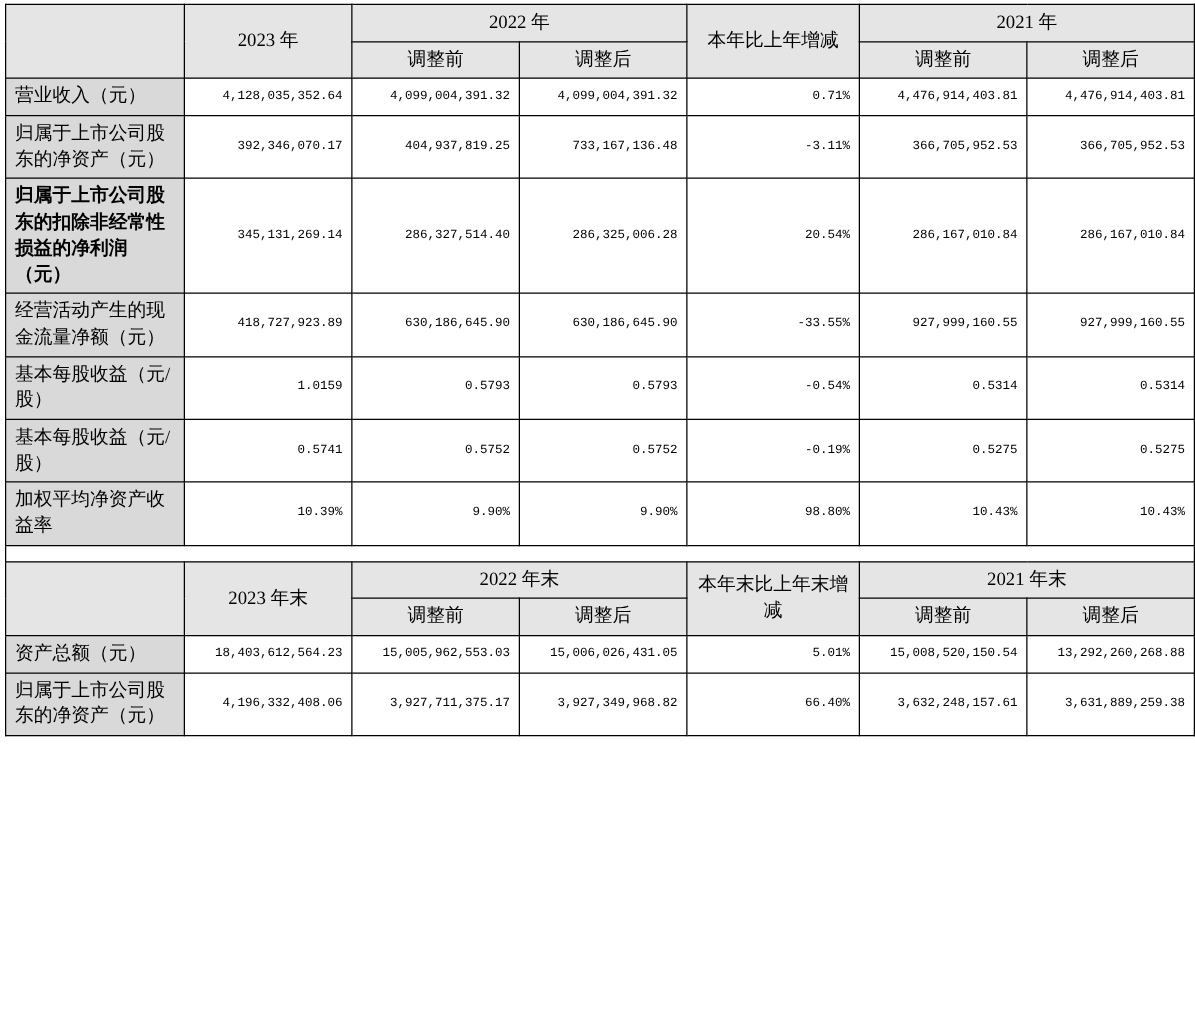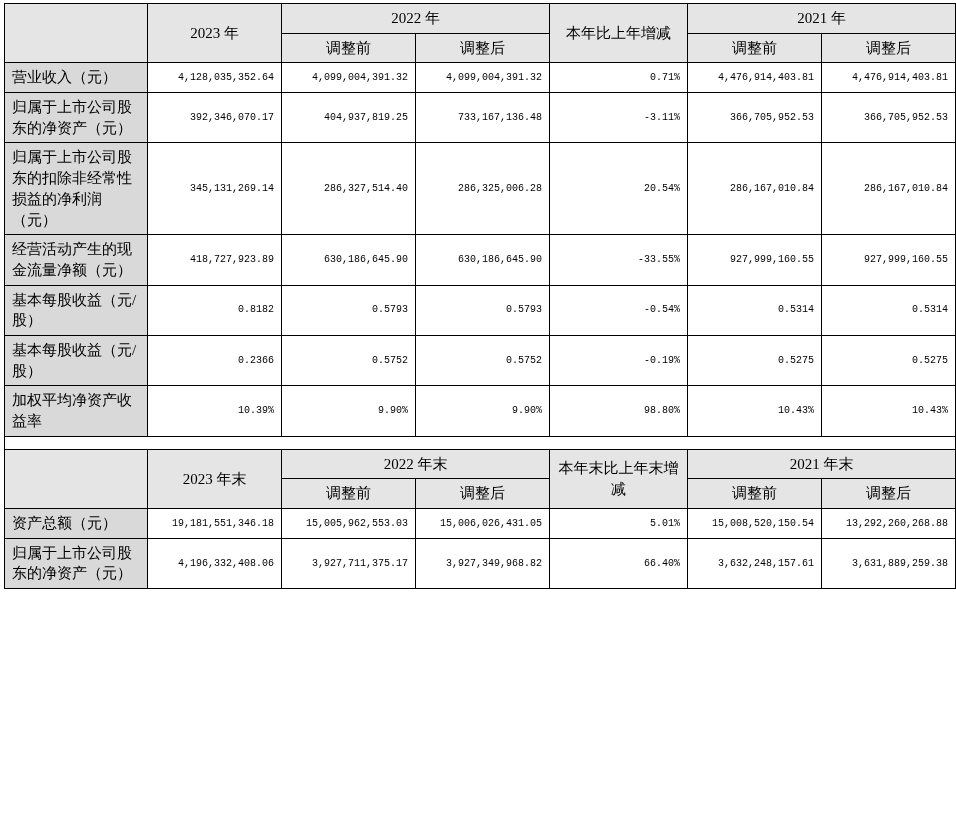--- a/index.html
+++ b/index.html
@@ -50,20 +50,21 @@
     margin-left: 33px;
   }
   .num {
     text-align: right;
     font-size: 10px;
     font-family: Liberation Mono, monospace;
   }
   .tall-pad {
     padding-top: 6px;
     padding-bottom: 6px;
+    font-weight: bold;
   }
   .spacer-row td {
     border: none;
     height: 4px;
     padding: 0;
   }
 </style>
 </head>
 <body>
 
@@ -126,30 +127,30 @@
         <td class="rowlabel">经营活动产生的现金流量净额（元）</td>
         <td class="num">418,727,923.89</td>
         <td class="num">630,186,645.90</td>
         <td class="num">630,186,645.90</td>
         <td class="num">-33.55%</td>
         <td class="num">927,999,160.55</td>
         <td class="num">927,999,160.55</td>
       </tr>
       <tr>
         <td class="rowlabel">基本每股收益（元/股）</td>
-        <td class="num">0.8182</td>
+        <td class="num">1.0159</td>
         <td class="num">0.5793</td>
         <td class="num">0.5793</td>
         <td class="num">-0.54%</td>
         <td class="num">0.5314</td>
         <td class="num">0.5314</td>
       </tr>
       <tr>
         <td class="rowlabel">基本每股收益（元/股）</td>
-        <td class="num">0.2366</td>
+        <td class="num">0.5741</td>
         <td class="num">0.5752</td>
         <td class="num">0.5752</td>
         <td class="num">-0.19%</td>
         <td class="num">0.5275</td>
         <td class="num">0.5275</td>
       </tr>
       <tr>
         <td class="rowlabel">加权平均净资产收益率</td>
         <td class="num">10.39%</td>
         <td class="num">9.90%</td>
@@ -172,21 +173,21 @@
       </tr>
       <tr>
         <td class="hdr">调整前</td>
         <td class="hdr">调整后</td>
         <td class="hdr">调整前</td>
         <td class="hdr">调整后</td>
       </tr>
 
       <tr>
         <td class="rowlabel">资产总额（元）</td>
-        <td class="num">19,181,551,346.18</td>
+        <td class="num">18,403,612,564.23</td>
         <td class="num">15,005,962,553.03</td>
         <td class="num">15,006,026,431.05</td>
         <td class="num">5.01%</td>
         <td class="num">15,008,520,150.54</td>
         <td class="num">13,292,260,268.88</td>
       </tr>
       <tr>
         <td class="rowlabel">归属于上市公司股东的净资产（元）</td>
         <td class="num">4,196,332,408.06</td>
         <td class="num">3,927,711,375.17</td>

